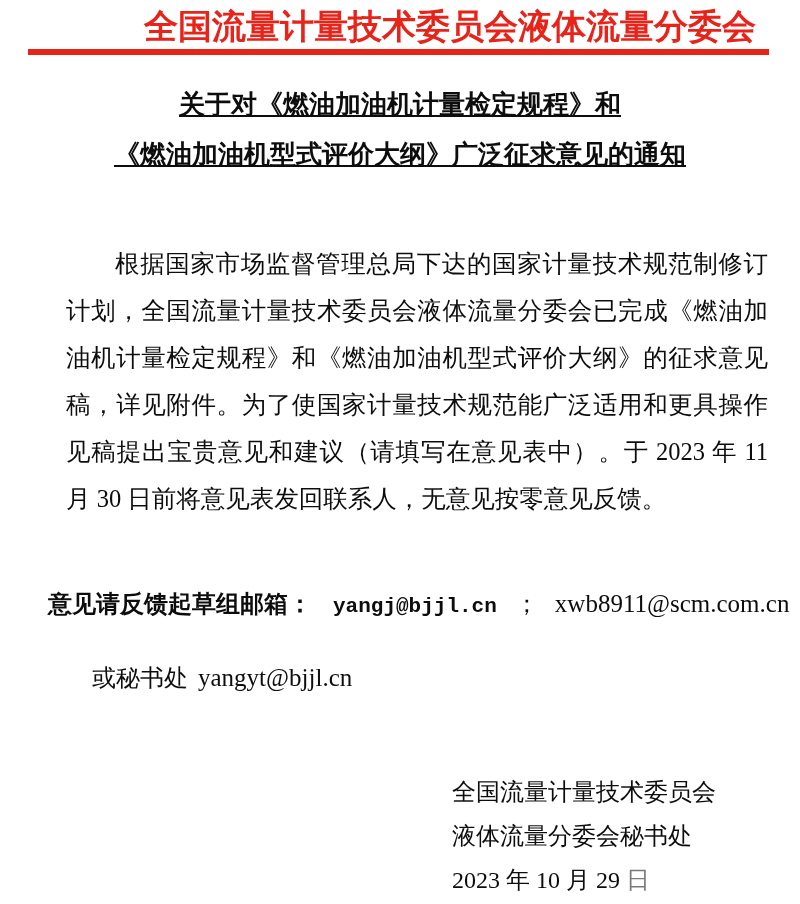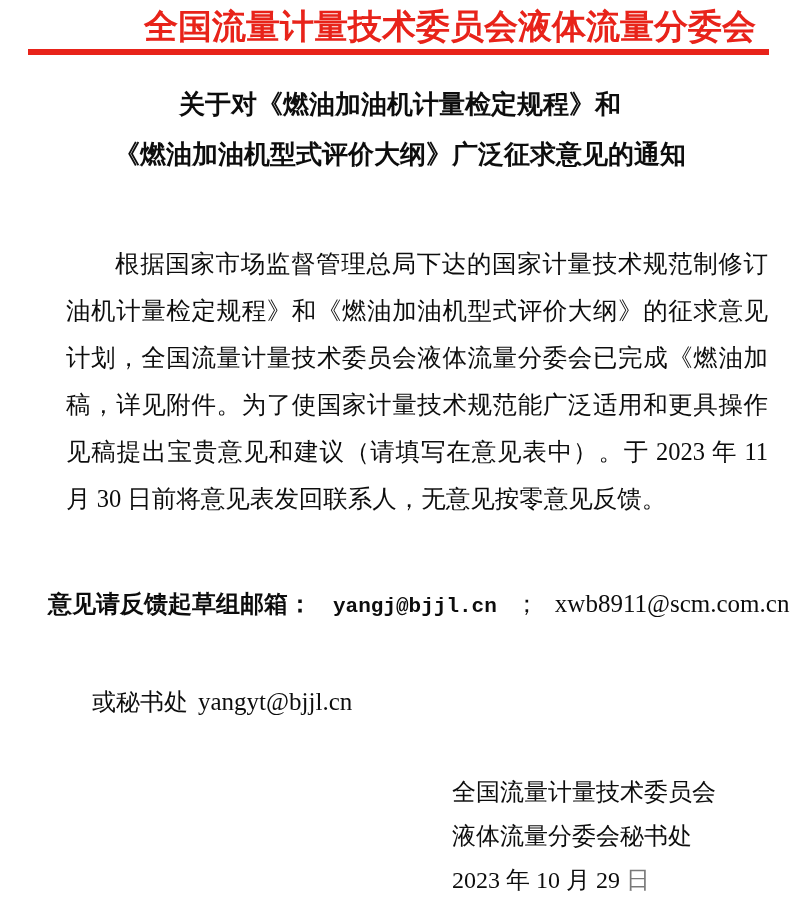--- a/index.html
+++ b/index.html
@@ -33,20 +33,21 @@
     background:var(--red);
   }
 
   
   #doc-title{
     top:80px;left:0;width:800px;
     text-align:center;
     font-weight:bold;
     font-size:26px;
     line-height:50px;
+    text-decoration:underline;
   }
 
   
   #body-text{
     top:240px;left:66px;width:702px;
     font-size:24.5px;
   }
   #body-text .line{
     height:47px;line-height:47px;
     text-align:justify;
@@ -77,21 +78,20 @@
     margin:0 16px 0 18px;
   }
   #feedback-line .serif-email{
     font-size:25px;
   }
 
   #secretariat-line{
     top:660px;left:92px;width:600px;
     line-height:36px;
     white-space:nowrap;
-    margin-top:24px;
   }
   #secretariat-line .cjk-label{
     font-size:24px;
   }
   #secretariat-line .serif-email{
     font-size:25px;
     margin-left:10px;
   }
 
   
@@ -110,22 +110,22 @@
 
 <div class="abs" id="red-rule"></div>
 
 <div class="abs" id="doc-title">
   <div>关于对《燃油加油机计量检定规程》和</div>
   <div>《燃油加油机型式评价大纲》广泛征求意见的通知</div>
 </div>
 
 <div class="abs" id="body-text">
   <div class="line first">根据国家市场监督管理总局下达的国家计量技术规范制修订</div>
+  <div class="line">计划，全国流量计量技术委员会液体流量分委会已完成《燃油加</div>
   <div class="line">油机计量检定规程》和《燃油加油机型式评价大纲》的征求意见</div>
-  <div class="line">计划，全国流量计量技术委员会液体流量分委会已完成《燃油加</div>
   <div class="line">稿，详见附件。为了使国家计量技术规范能广泛适用和更具操作</div>
   <div class="line">见稿提出宝贵意见和建议（请填写在意见表中）。于 2023 年 11</div>
   <div class="line last">月 30 日前将意见表发回联系人，无意见按零意见反馈。</div>
 </div>
 
 <div class="abs" id="feedback-line">
   <span class="cjk-label">意见请反馈起草组邮箱：</span><span class="mono-email">yangj@bjjl.cn</span><span class="sep">；</span><span class="serif-email">xwb8911@scm.com.cn</span>
 </div>
 
 <div class="abs" id="secretariat-line">

